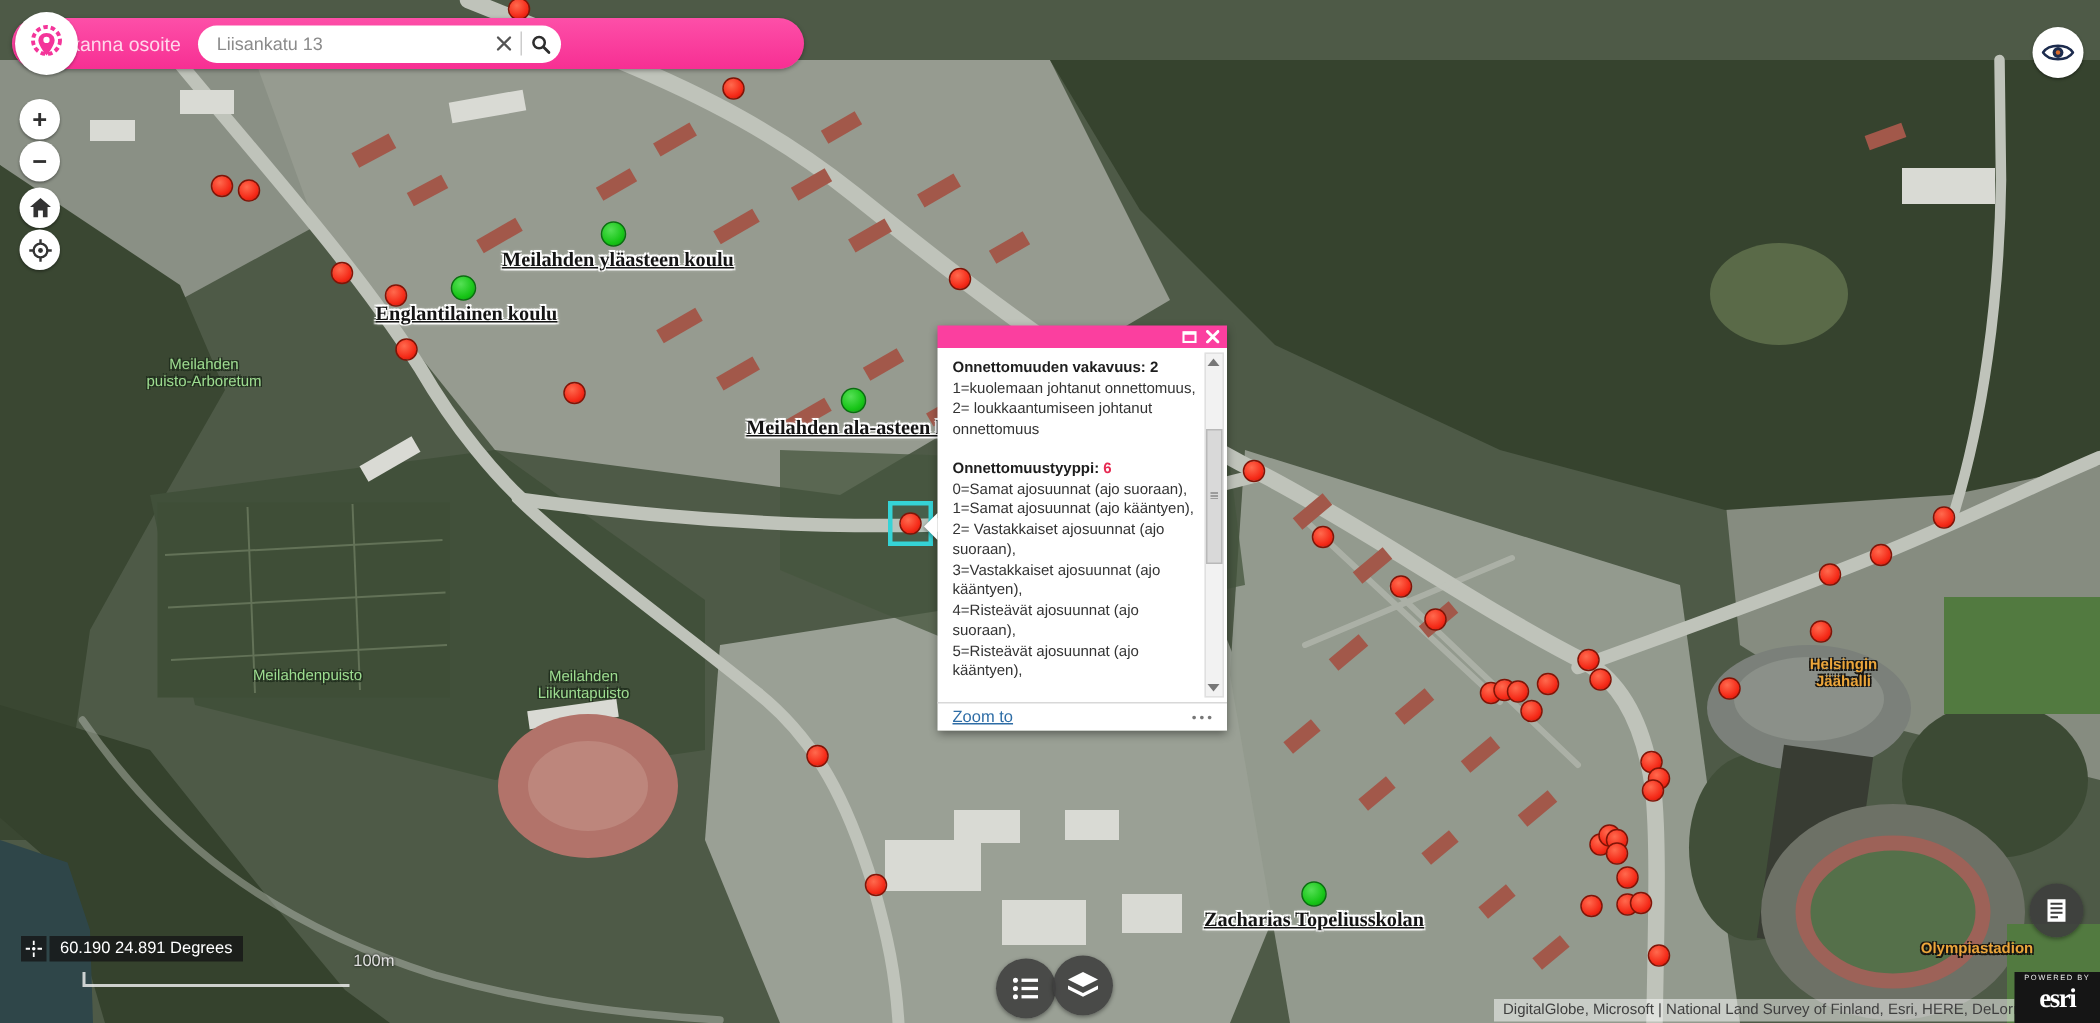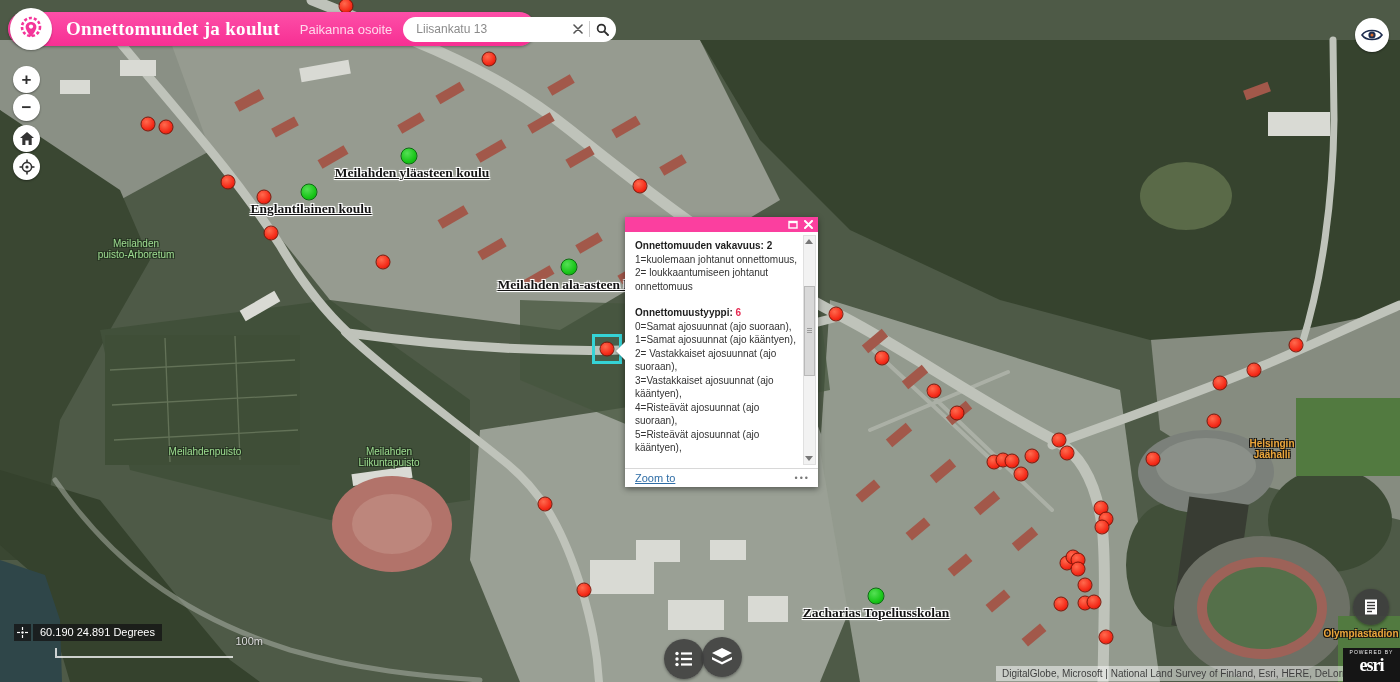--- a/index.html
+++ b/index.html
@@ -10,21 +10,21 @@
   #markers,#labels{position:absolute;left:0;top:0;width:100%;height:100%;z-index:5;}
   .dot{position:absolute;width:13px;height:13px;border-radius:50%;transform:translate(-50%,-50%);}
   .dot.red{background:radial-gradient(circle at 38% 32%,#ff6a4e,#f52a18 62%,#c01406);border:1px solid #801407;}
   .dot.green{width:15px;height:15px;background:radial-gradient(circle at 38% 32%,#55e055,#17c517 62%,#0c9a10;);background:radial-gradient(circle at 38% 32%,#55e055,#17c517 62%,#0c9a10);border:1px solid #0a6e10;}
   .selection-box{position:absolute;width:24px;height:24px;border:3px solid #35d3d6;transform:translate(-50%,-50%);background:rgba(80,200,200,.08);}
   .school-label{position:absolute;transform:translate(-50%,-50%);white-space:nowrap;font-family:"Liberation Serif",serif;font-weight:bold;font-size:13.5px;color:#141414;
     text-shadow:-1px -1px 0 #fff,1px -1px 0 #fff,-1px 1px 0 #fff,1px 1px 0 #fff,0 0 3px #fff;text-decoration:underline;}
   .park-label{position:absolute;transform:translate(-50%,-50%);text-align:center;font-size:10px;line-height:11px;color:#9ddc90;
     text-shadow:-1px -1px 0 #22301f,1px -1px 0 #22301f,-1px 1px 0 #22301f,1px 1px 0 #22301f;white-space:nowrap;}
   .poi-label{position:absolute;transform:translate(-50%,-50%);text-align:center;font-weight:bold;font-size:10px;line-height:11px;color:#eca63b;
-    text-shadow:-1px -1px 0 #181510,1px -1px 0 #181510,-1px 1px 0 #181510,1px 1px 0 #181510;white-space:nowrap;margin-left:43px;}
+    text-shadow:-1px -1px 0 #181510,1px -1px 0 #181510,-1px 1px 0 #181510,1px 1px 0 #181510;white-space:nowrap;}
 
   
   #header{position:absolute;left:8px;top:12px;width:528px;height:34px;border-radius:17px;z-index:30;
     background:linear-gradient(#fd4fa8,#f72f93);box-shadow:0 1px 3px rgba(0,0,0,.35);display:flex;align-items:center;}
   #logo{position:absolute;left:2px;top:-4px;width:42px;height:42px;border-radius:50%;background:#fff;box-shadow:0 1px 2px rgba(0,0,0,.3);
     display:flex;align-items:center;justify-content:center;}
   #app-title{margin-left:58px;font-family:"Liberation Serif",serif;font-weight:bold;font-size:19px;color:#fff;letter-spacing:.3px;white-space:nowrap;}
   #locate-label{margin-left:20px;font-size:13px;color:#ffd7eb;white-space:nowrap;}
   #searchbox{margin-left:11px;width:224px;height:25px;background:#fff;border-radius:13px;display:flex;align-items:center;padding:0 7px 0 11px;}
   #searchbox input{flex:1;border:none;outline:none;font-size:12px;color:#8b8b8b;font-family:"Liberation Sans",sans-serif;background:transparent;min-width:0;}
@@ -239,21 +239,20 @@
     </div>
 
   <div id="header">
     <div id="logo">
       <svg width="26" height="26" viewBox="0 0 26 26">
         <circle cx="13" cy="11" r="9" fill="none" stroke="#f4359a" stroke-width="2.6" stroke-dasharray="3 2"></circle>
         <path d="M13 6 C9.8 6 7.6 8.2 7.6 11 C7.6 14.6 13 21 13 21 C13 21 18.4 14.6 18.4 11 C18.4 8.2 16.2 6 13 6 Z" fill="#f4359a"></path>
         <circle cx="13" cy="10.6" r="2.1" fill="#fff"></circle>
       </svg>
     </div>
-    <div id="app-title">Onnettomuudet ja koulut</div>
     <div id="locate-label">Paikanna osoite</div>
     <div id="searchbox">
       <input type="text" value="Liisankatu 13" style="">
       <span class="sicon">
         <svg width="10" height="10" viewBox="0 0 10 10">
             <path d="M1 1 L9 9 M9 1 L1 9" stroke="#555" stroke-width="1.6" stroke-linecap="round"></path>
           </svg>
       </span>
       <span class="sep"></span>
       <span class="sicon">

